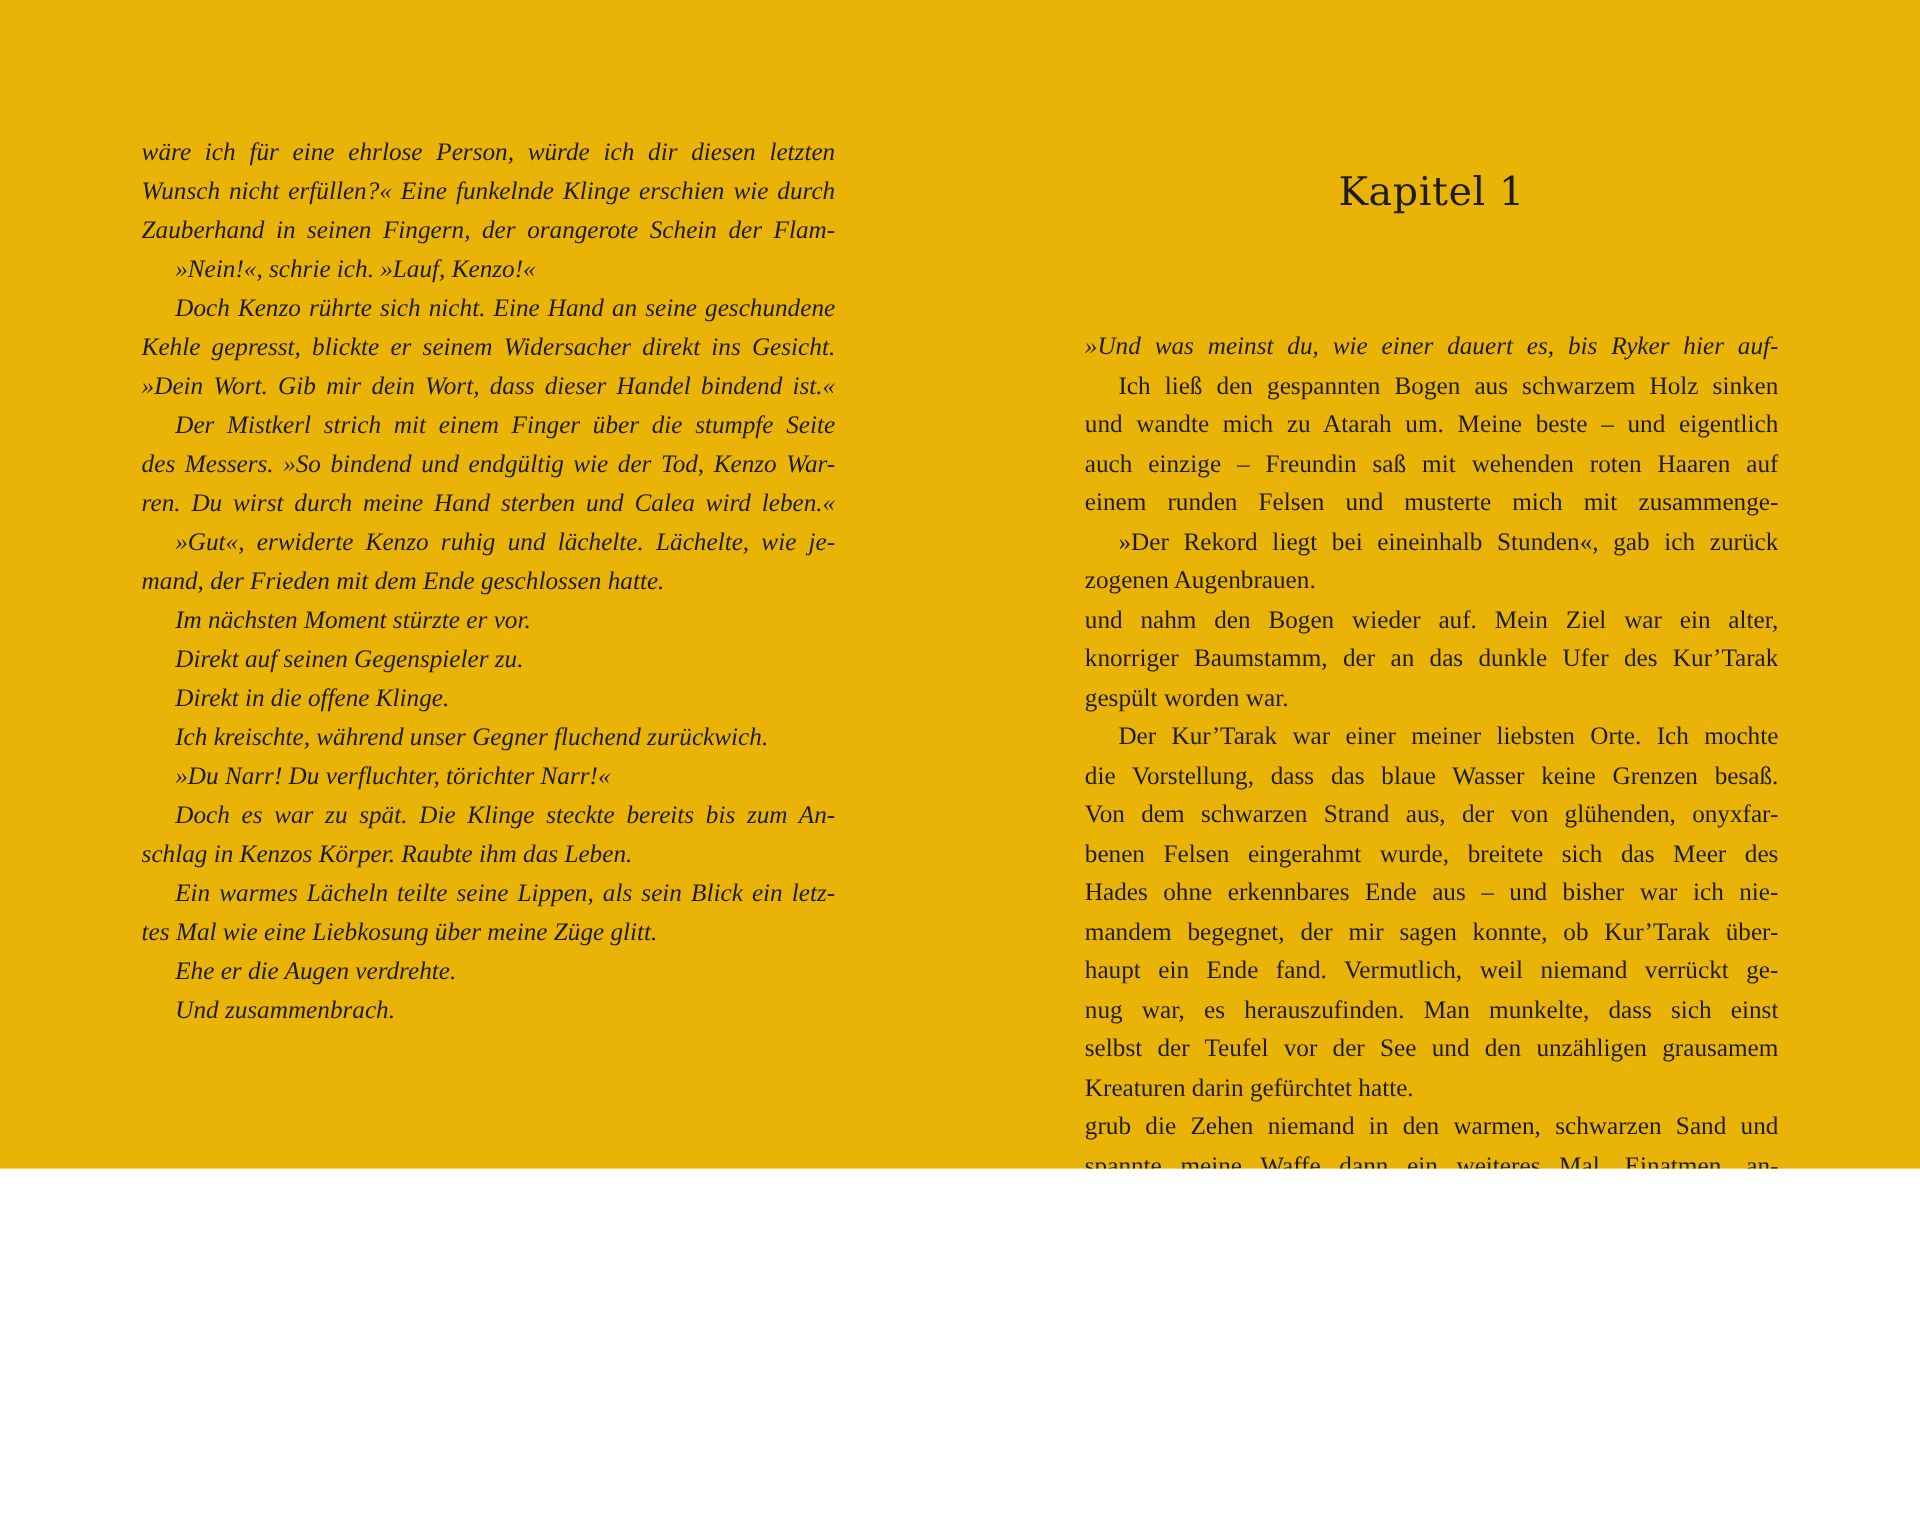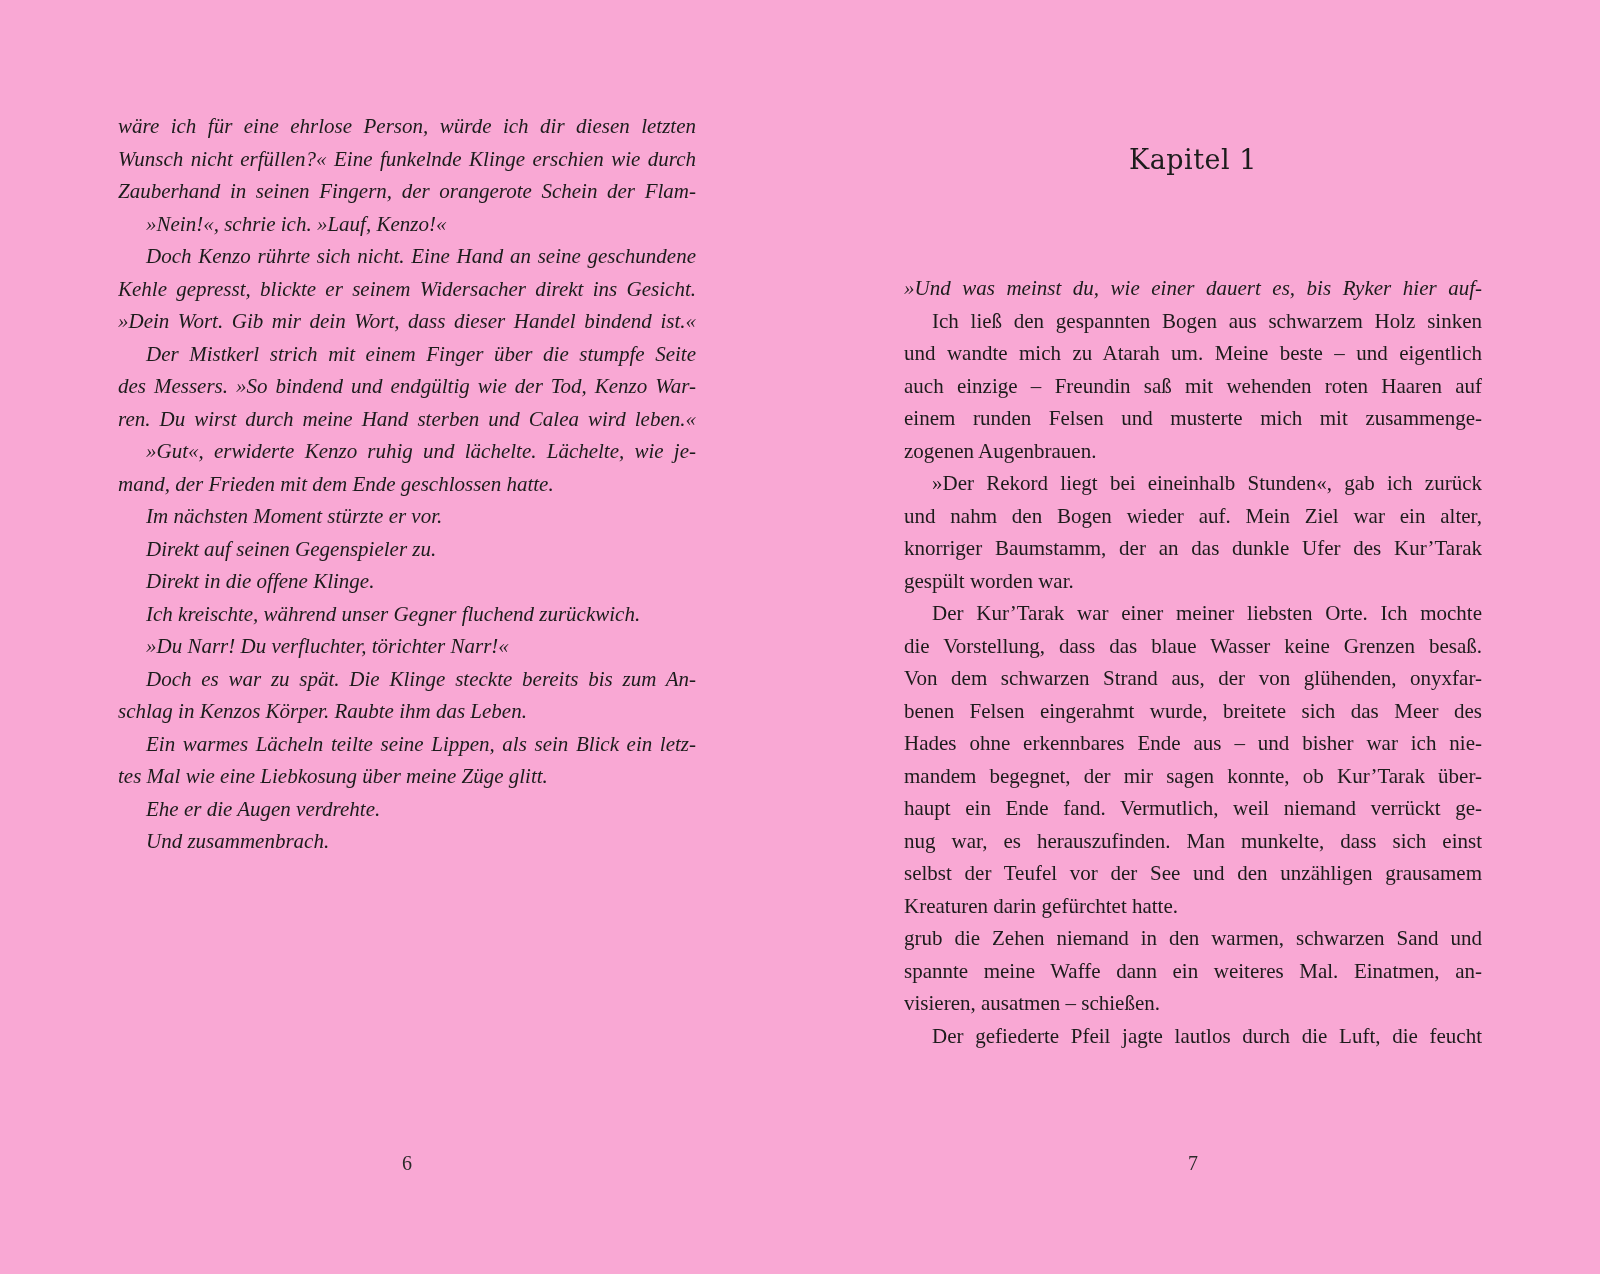--- a/index.html
+++ b/index.html
@@ -3,22 +3,22 @@
 <meta charset="utf-8">
 <style>
   html, body {
     margin: 0;
     padding: 0;
     background: #ffffff;
   }
   .spread {
     position: relative;
     width: 1600px;
-    height: 1274px;
-    background: #f9a8d4;
+    height: 974px;
+    background: #eab308;
     overflow: hidden;
     font-family: "Liberation Serif", serif;
     color: #1c1c1c;
   }
   .textcol {
     position: absolute;
     width: 578px;
     font-size: 21px;
   }
   .textcol.left  { left: 118px; top: 110px; }
@@ -46,21 +46,21 @@
   .line.em  { font-style: italic; }
   .chapter {
     position: absolute;
     left: 904px;
     top: 136px;
     width: 578px;
     margin: 0;
     text-align: center;
     font-family: "DejaVu Serif", serif;
     font-weight: 400;
-    font-size: 27px;
+    font-size: 33px;
     line-height: 48px;
     color: #1c1c1c;
     letter-spacing: 0.5px;
   }
   .pagenum {
     position: absolute;
     top: 1147px;
     width: 578px;
     text-align: center;
     font-size: 20px;
@@ -102,22 +102,22 @@
     </div>
 
   <h1 class="chapter">Kapitel 1</h1>
 
   <div class="textcol right" id="right-col">
       <div class="line j em">»Und was meinst du, wie einer dauert es, bis Ryker hier auf-</div>
       <div class="line j ind">Ich ließ den gespannten Bogen aus schwarzem Holz sinken</div>
       <div class="line j">und wandte mich zu Atarah um. Meine beste – und eigentlich</div>
       <div class="line j">auch einzige – Freundin saß mit wehenden roten Haaren auf</div>
       <div class="line j">einem runden Felsen und musterte mich mit zusammenge-</div>
+      <div class="line j ind">»Der Rekord liegt bei eineinhalb Stunden«, gab ich zurück</div>
       <div class="line">zogenen Augenbrauen.</div>
-      <div class="line j ind">»Der Rekord liegt bei eineinhalb Stunden«, gab ich zurück</div>
       <div class="line j">und nahm den Bogen wieder auf. Mein Ziel war ein alter,</div>
       <div class="line j">knorriger Baumstamm, der an das dunkle Ufer des Kur’Tarak</div>
       <div class="line">gespült worden war.</div>
       <div class="line j ind">Der Kur’Tarak war einer meiner liebsten Orte. Ich mochte</div>
       <div class="line j">die Vorstellung, dass das blaue Wasser keine Grenzen besaß.</div>
       <div class="line j">Von dem schwarzen Strand aus, der von glühenden, onyxfar-</div>
       <div class="line j">benen Felsen eingerahmt wurde, breitete sich das Meer des</div>
       <div class="line j">Hades ohne erkennbares Ende aus – und bisher war ich nie-</div>
       <div class="line j">mandem begegnet, der mir sagen konnte, ob Kur’Tarak über-</div>
       <div class="line j">haupt ein Ende fand. Vermutlich, weil niemand verrückt ge-</div>

